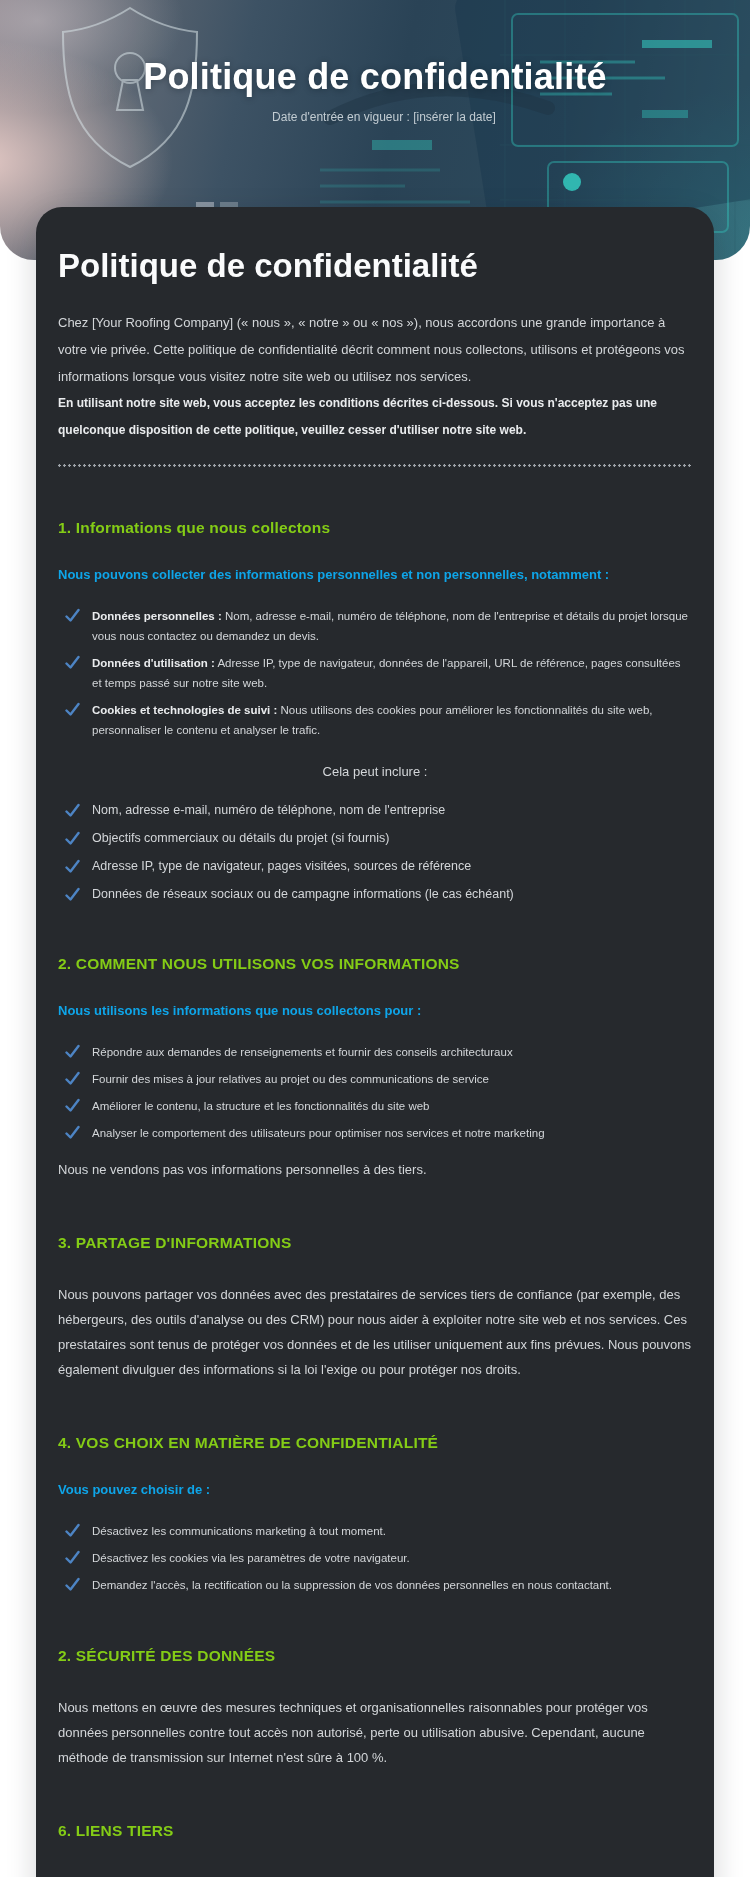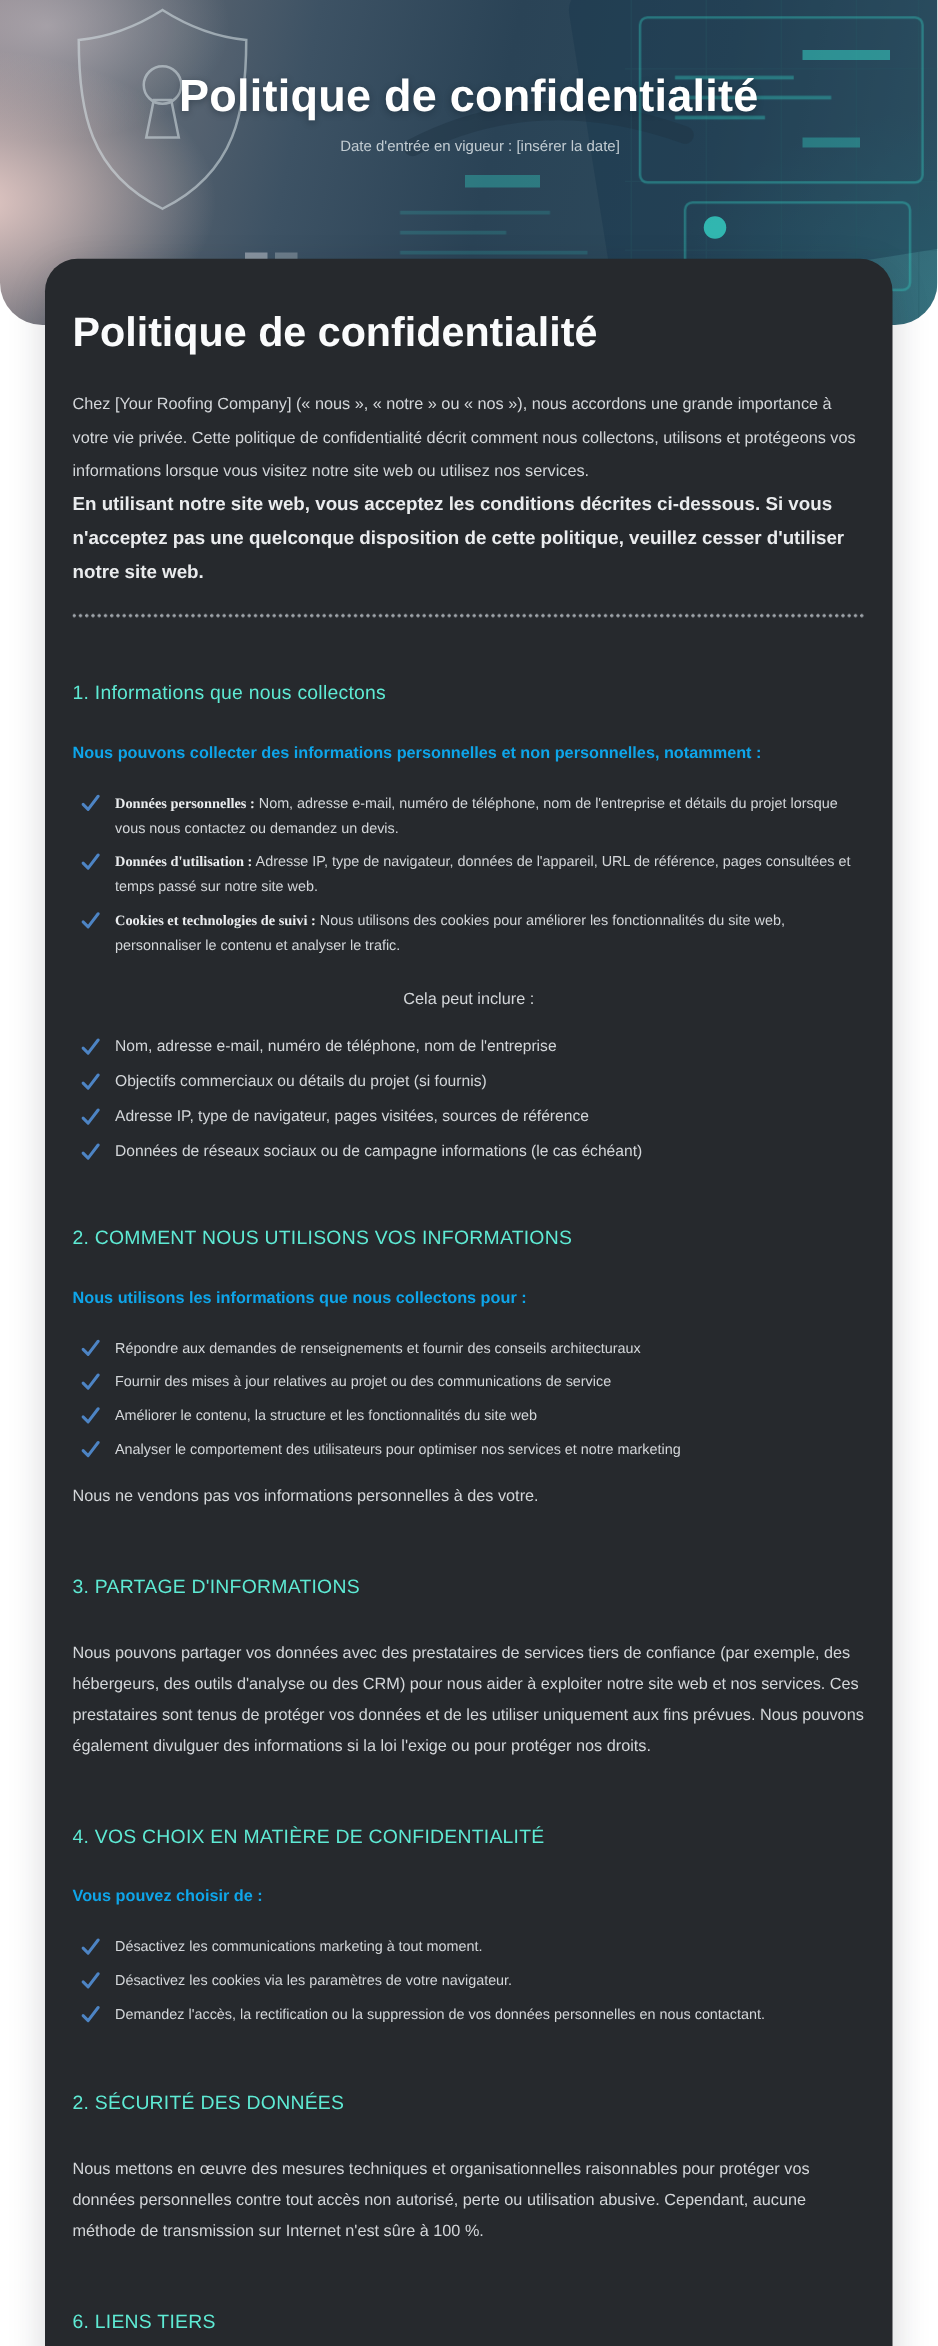--- a/index.html
+++ b/index.html
@@ -33,36 +33,36 @@
     position:relative;z-index:3;
     margin:-53px 36px 0;
     background:#26292d;
     border-radius:26px;
     padding:24px 22px 48px;
     color:#d3d6d9;
     box-shadow:0 10px 30px rgba(20,30,40,0.18);
   }
   .card-title{color:#fafbfc;font-size:33px;font-weight:700;margin:16px 0 24px;}
   .p-intro{font-size:13px;line-height:27px;margin:0;}
-  .p-agreement{font-size:15px;line-height:27px;margin:0;font-weight:700;color:#eaecee;}
+  .p-agreement{font-size:12px;line-height:27px;margin:0;font-weight:700;color:#eaecee;}
   .divider{
     margin-top:20px;height:3px;
     background-image:radial-gradient(circle at 1.4px 1.5px,#b4bac0 1.1px,transparent 1.4px);
     background-size:5px 3px;background-repeat:repeat-x;opacity:0.85;
   }
   .section{margin-top:52px;}
-  .section h2{color:#5eead4;font-size:15.5px;font-weight:400;margin:0 0 30px;letter-spacing:0.2px;}
+  .section h2{color:#84cc16;font-size:15.5px;font-weight:700;margin:0 0 30px;letter-spacing:0.2px;}
   .lead-in{font-weight:700;color:#0ea5e9;font-size:13px;margin:0 0 24px;}
   .body-p{font-size:13px;line-height:25px;margin:0;}
   .note-p{font-size:13px;line-height:25px;margin:14px 0 0;}
   ul.checks{list-style:none;margin:0;padding:0;}
   ul.checks li{position:relative;padding-left:34px;font-size:11.5px;line-height:20px;margin-bottom:7px;}
   ul.checks.mid li{font-size:12.5px;line-height:18px;margin-bottom:10px;}
   ul.checks .chk{position:absolute;left:7px;top:2px;width:15px;height:15px;color:#4d84c4;}
-  ul.checks b{color:#eaecee;font-family:Liberation Serif, serif;}
+  ul.checks b{color:#eaecee;}
   .plain-p{font-size:13px;margin:24px 0 22px;text-align:center;}
 </style>
 </head>
 <body>
 
 <header class="hero">
   <svg class="hero-art" viewBox="0 0 750 260" preserveAspectRatio="xMidYMid slice" aria-hidden="true">
     <rect x="470" y="-35" width="340" height="250" rx="18" fill="#16344a" opacity="0.40" transform="rotate(-9 640 90)"></rect>
     <g stroke="#1f3442" opacity="0.45" fill="none" stroke-width="14" stroke-linecap="round">
       <path d="M330 118 Q 430 66 548 108"></path>
@@ -182,21 +182,21 @@
           </svg>
         <span>Améliorer le contenu, la structure et les fonctionnalités du site web</span>
       </li>
       <li>
         <svg class="chk" viewBox="0 0 15 15">
             <path d="M1.5 8.5 L5.5 12.5 L13.5 2" fill="none" stroke="currentColor" stroke-width="2.4" stroke-linecap="round" stroke-linejoin="round"></path>
           </svg>
         <span>Analyser le comportement des utilisateurs pour optimiser nos services et notre marketing</span>
       </li>
     </ul>
-    <p class="note-p">Nous ne vendons pas vos informations personnelles à des votre.</p>
+    <p class="note-p">Nous ne vendons pas vos informations personnelles à des tiers.</p>
   </section>
 
   <section class="section">
     <h2>3. PARTAGE D'INFORMATIONS</h2>
     <p class="body-p">Nous pouvons partager vos données avec des prestataires de services tiers de confiance (par exemple, des hébergeurs, des outils d'analyse ou des CRM) pour nous aider à exploiter notre site web et nos services. Ces prestataires sont tenus de protéger vos données et de les utiliser uniquement aux fins prévues. Nous pouvons également divulguer des informations si la loi l'exige ou pour protéger nos droits.</p>
   </section>
 
   <section class="section">
     <h2>4. VOS CHOIX EN MATIÈRE DE CONFIDENTIALITÉ</h2>
     <p class="lead-in">Vous pouvez choisir de :</p>

